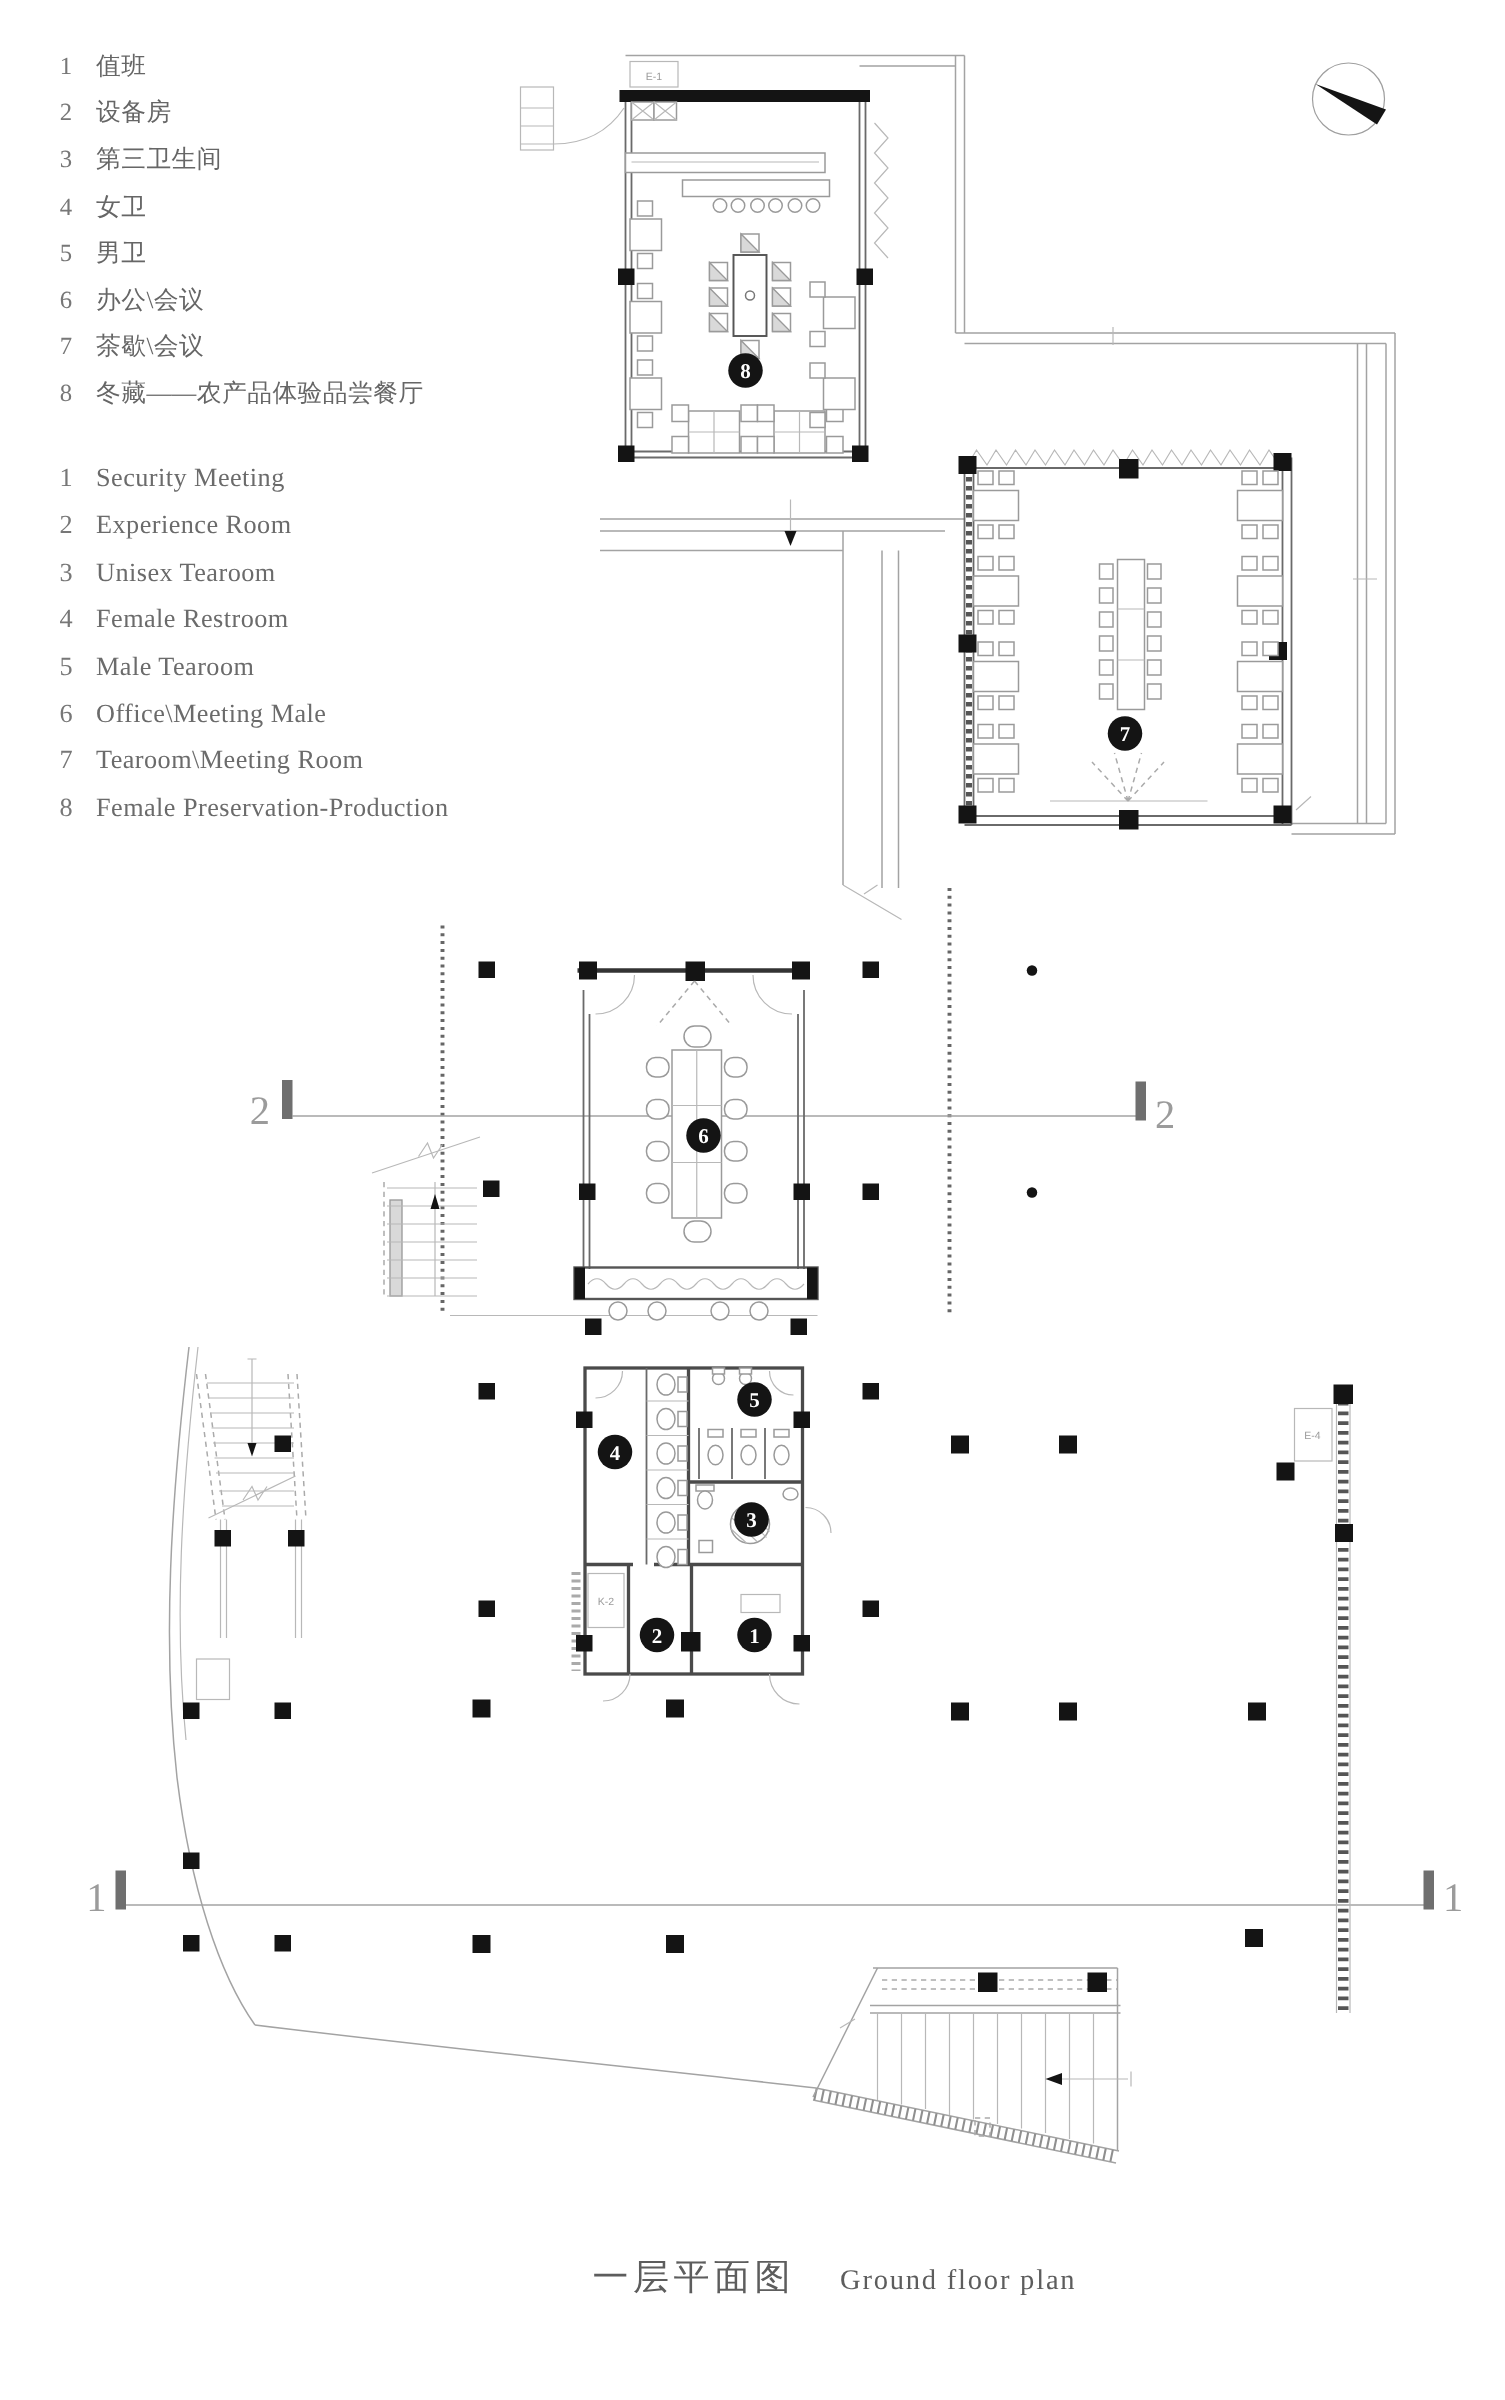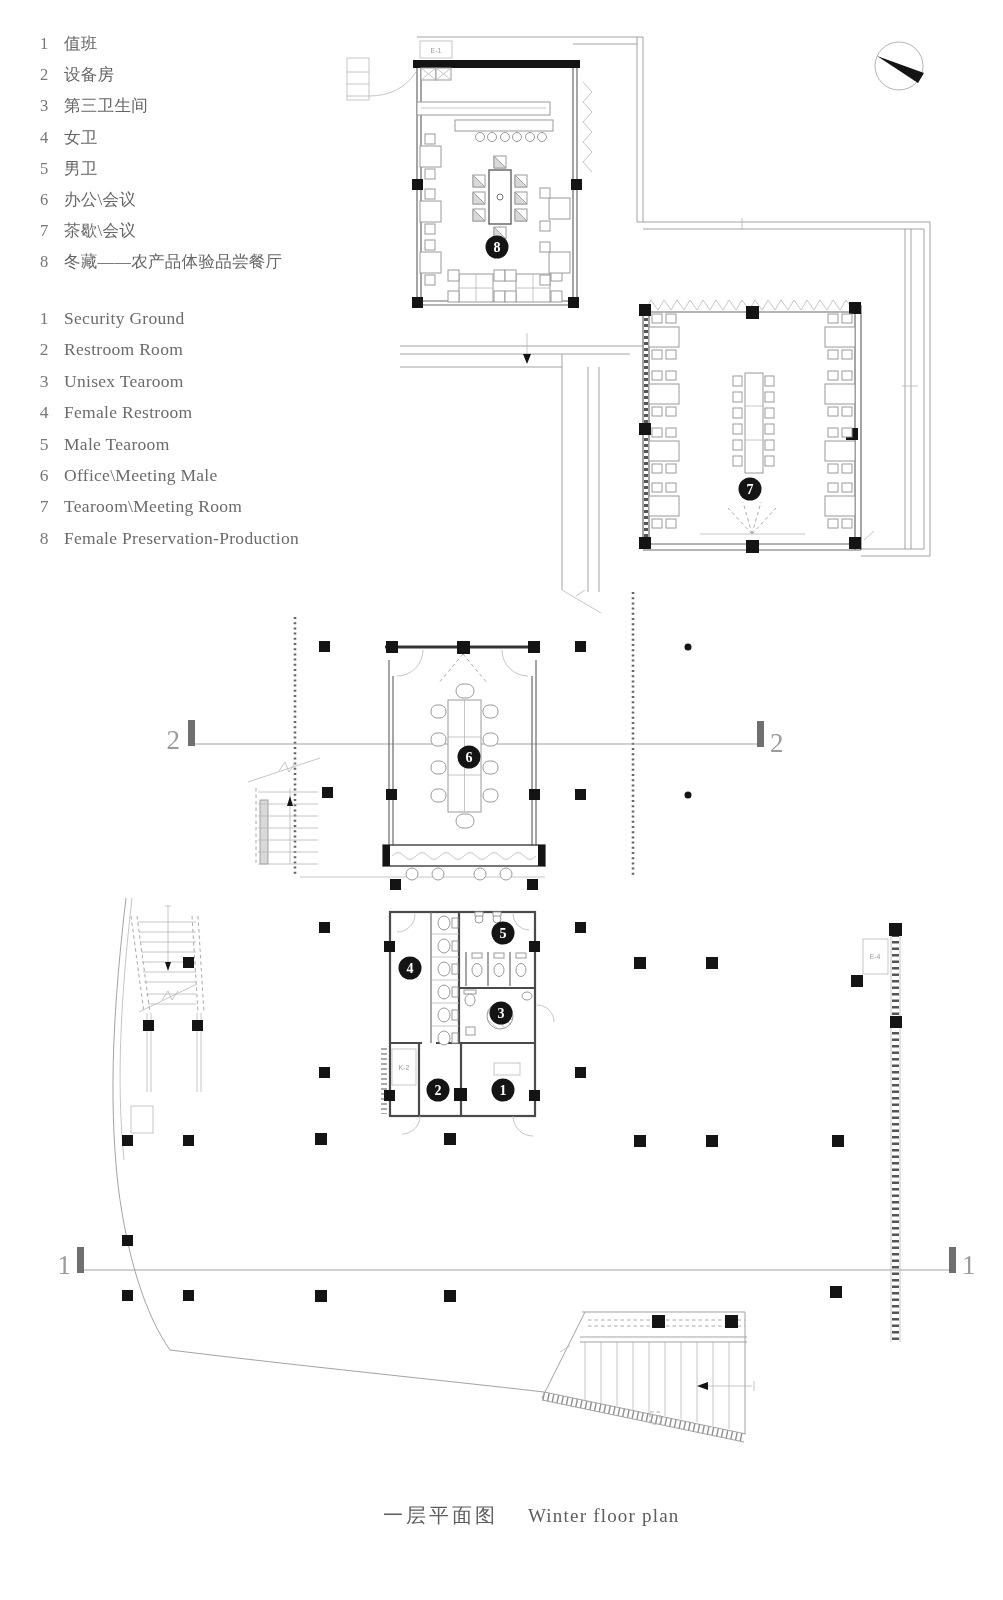--- a/index.html
+++ b/index.html
@@ -7,21 +7,21 @@
          font-family:"Liberation Serif","DejaVu Serif",serif;}
   
   .legend{position:absolute;left:36px;}
   .legend-row{display:flex;align-items:baseline;color:#666;}
   .legend-zh .legend-row{height:31.2px;font-size:16.5px;}
   .legend-en .legend-row{height:31.4px;font-size:17.5px;color:#6b6b6b;}
   .legend .num{width:16px;text-align:center;margin-right:12px;color:#777;flex:0 0 auto;}
   .legend .lab{white-space:nowrap;letter-spacing:0.3px;}
   
   #plan-title{position:absolute;left:383px;top:1502px;color:#5d5d5d;white-space:nowrap;}
-  #plan-title .t-zh{font-size:20px;letter-spacing:3px;}
+  #plan-title .t-zh{font-size:24px;letter-spacing:3px;margin-left:12px;}
   #plan-title .t-en{font-size:19px;margin-left:30px;letter-spacing:1.2px;}
   
   svg{position:absolute;left:0;top:0;}
   .ln{stroke:#a3a3a3;stroke-width:1;fill:none;}
   .thin{stroke:#b8b8b8;stroke-width:0.8;fill:none;}
   .wall{stroke:#4a4a4a;stroke-width:2.2;fill:none;}
   .wall-t{stroke:#6a6a6a;stroke-width:1.2;fill:none;}
   .furn{stroke:#9a9a9a;stroke-width:1;fill:#ffffff;}
   .furn-f{stroke:#9a9a9a;stroke-width:0.9;fill:#d9d9d9;}
   .blk{fill:#141414;stroke:none;}
@@ -70,25 +70,25 @@
       </div>
     <div class="legend-row">
         <span class="num">8</span>
         <span class="lab">冬藏——农产品体验品尝餐厅</span>
       </div>
   </div>
 
   <div class="legend legend-en" style="top:308px">
     <div class="legend-row">
         <span class="num">1</span>
-        <span class="lab">Security Ground</span>
+        <span class="lab">Security Meeting</span>
       </div>
     <div class="legend-row">
         <span class="num">2</span>
-        <span class="lab">Restroom Room</span>
+        <span class="lab">Experience Room</span>
       </div>
     <div class="legend-row">
         <span class="num">3</span>
         <span class="lab">Unisex Tearoom</span>
       </div>
     <div class="legend-row">
         <span class="num">4</span>
         <span class="lab">Female Restroom</span>
       </div>
     <div class="legend-row">
@@ -497,16 +497,16 @@
     </g>
 
     <g>
       <rect x="863" y="939" width="25" height="35" class="thin"></rect>
       <text x="875" y="959" class="tag-t">E-4</text>
       <rect x="131" y="1106" width="22" height="27" class="thin"></rect>
     </g>
   </svg>
 
   <div id="plan-title">
-    <span class="t-zh">一层平面图</span><span class="t-en">Winter floor plan</span>
+    <span class="t-zh">一层平面图</span><span class="t-en">Ground floor plan</span>
   </div>
 
 </div>
 
 </body></html>

